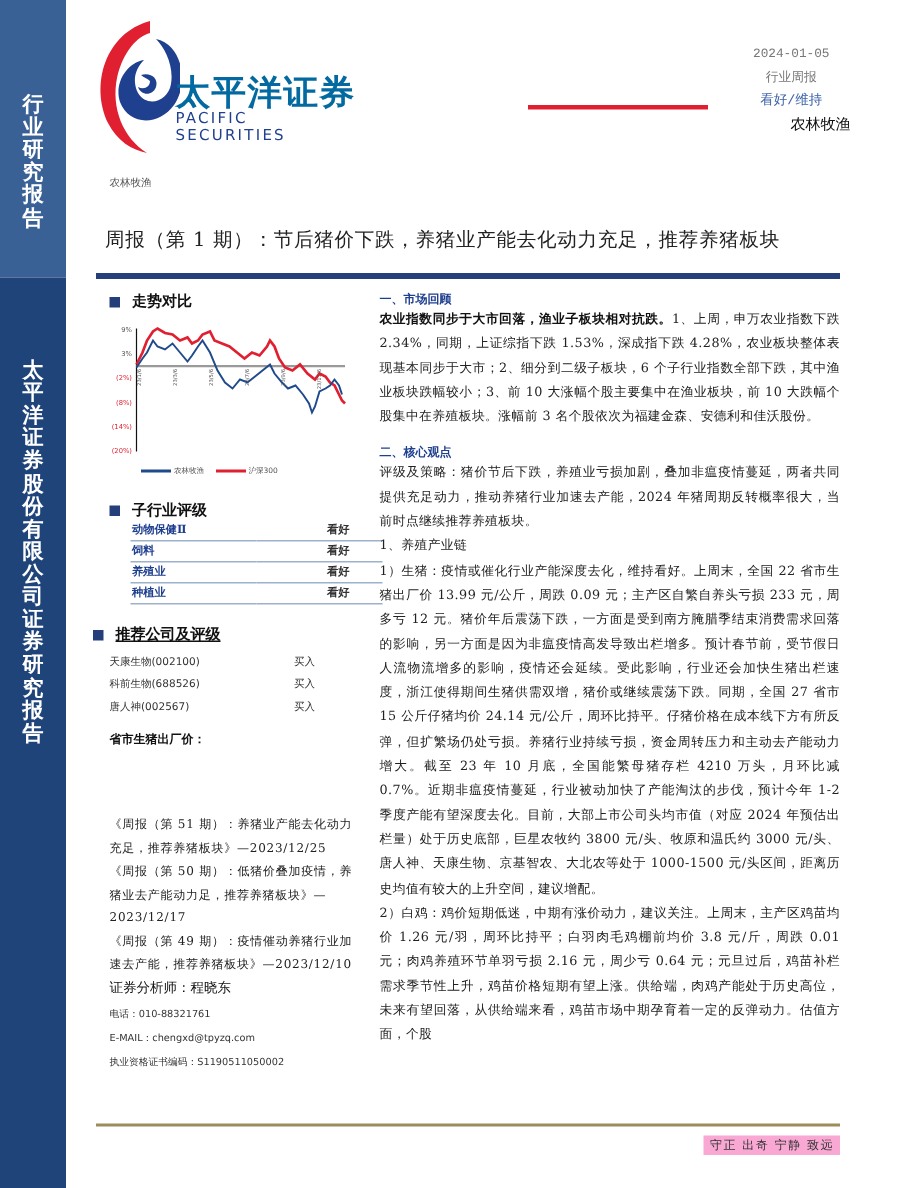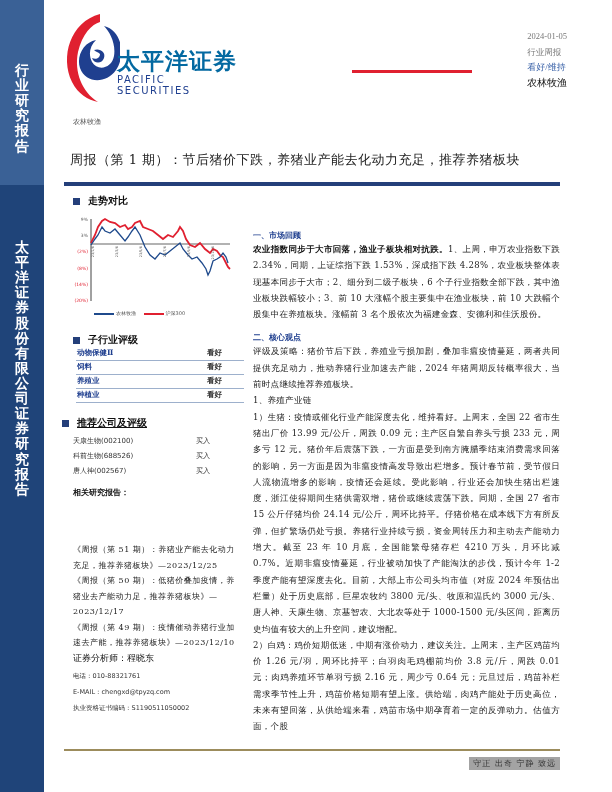--- a/index.html
+++ b/index.html
@@ -13,61 +13,61 @@
   .vtext span { display: block; }
   .vtext.top { top: 63px; font-size: 14px; }
   .vtext.bottom { top: 240px; font-size: 14px; }
 
   .logo { position: absolute; left: 60px; top: 12px; width: 180px; height: 90px; }
   .logo-cn { position: absolute; left: 117px; top: 46px; font-size: 23px; font-weight: bold; color: #0369a1;
              font-family: "DejaVu Sans", sans-serif; letter-spacing: 1px; }
   .logo-en { position: absolute; left: 117px; top: 72px; font-size: 10px; color: #1f3f8f;
              font-family: "DejaVu Sans", sans-serif; letter-spacing: 1.5px; }
 
-  .hdr-right { position: absolute; right: 45px; top: 28px; text-align: left; font-family: Liberation Serif, serif; }
+  .hdr-right { position: absolute; right: 59px; top: 28px; text-align: center; font-family: Liberation Mono, monospace; }
   .hdr-date { font-size: 8.5px; color: #777; line-height: 16px; }
   .hdr-type { font-size: 8.5px; color: #777; line-height: 16px; }
   .hdr-rating { font-size: 9px; color: #3a62a8; line-height: 14px; }
   .hdr-redline { position: absolute; left: 352px; top: 70px; width: 120px; height: 3px; background: #e02030; }
   .hdr-sector { position: absolute; right: 45px; top: 76px; font-size: 10px; color: #111; font-family: "DejaVu Sans", sans-serif; }
 
   .crumb { position: absolute; left: 73px; top: 117px; font-size: 7px; color: #555; font-family: "DejaVu Sans", sans-serif; }
 
   .title { position: absolute; left: 70px; top: 151px; font-size: 13px; color: #222; letter-spacing: 0.5px; white-space: nowrap; }
 
   .title-rule { position: absolute; left: 64px; top: 182px; width: 496px; height: 4px; background: #243f7a; }
 
   .sec-head { position: absolute; font-weight: bold; font-size: 10px; font-family: "DejaVu Sans", sans-serif; }
   .sq { display: inline-block; width: 7px; height: 7px; background: #243f7a; margin-right: 8px; vertical-align: middle; }
   .chart { position: absolute; left: 70px; top: 213px; width: 170px; height: 110px; }
   .legend { position: absolute; left: 92px; top: 310px; font-size: 5px; color: #555; font-family: "DejaVu Sans", sans-serif; }
   .legend .ln { display: inline-block; width: 20px; height: 2px; vertical-align: middle; margin: 0 2px; }
 
-  .rating-table { position: absolute; left: 76px; top: 346px; width: 168px; border-collapse: collapse; font-size: 7.5px; font-weight: bold; color: #1f3f8f; }
+  .rating-table { position: absolute; left: 87px; top: 346px; width: 168px; border-collapse: collapse; font-size: 7.5px; font-weight: bold; color: #1f3f8f; }
   .rating-table td { height: 14px; border-bottom: 1.5px solid #9db0cc; padding: 0 1px; }
   .rating-table td.r { text-align: right; color: #333; padding-right: 22px; }
 
   .co-list { position: absolute; left: 73px; top: 434px; width: 168px; font-size: 7px; font-family: "DejaVu Sans", sans-serif; color: #333; }
   .co-row { display: flex; justify-content: space-between; height: 15px; line-height: 15px; }
   .co-row .b { width: 45px; }
 
   .related-head { position: absolute; left: 73px; top: 487px; font-size: 8px; font-weight: bold; }
   .related { position: absolute; left: 73px; top: 502px; width: 168px; font-size: 8px; line-height: 15.5px; color: #222; letter-spacing: 0.5px; margin-top: 40px; }
 
   .analyst-head { position: absolute; left: 73px; top: 652px; font-size: 9px; font-weight: normal; }
   .analyst-info { position: absolute; left: 73px; top: 668px; font-size: 6.5px; line-height: 16px; color: #333; font-family: "DejaVu Sans", sans-serif; }
 
   .right-col { position: absolute; left: 253px; width: 307px; }
   .sec-title { font-size: 8px; font-weight: bold; color: #1f3f8f; }
   .para { font-size: 8.5px; line-height: 16.3px; color: #222; text-align: justify; letter-spacing: 0.3px; }
   .para b { color: #111; }
 
   .footer-rule { position: absolute; left: 64px; top: 749px; width: 496px; height: 2px; background: #9c8c5c; }
   .footer-left { position: absolute; left: 73px; top: 758px; font-size: 7.5px; color: #444; margin-top: 40px; }
-  .footer-right { position: absolute; right: 52px; top: 757px; font-size: 8px; color: #333; background: #a3a3a3; padding: 1px 4px; letter-spacing: 1px; }
+  .footer-right { position: absolute; right: 52px; top: 757px; font-size: 8px; color: #333; background: #f9a8d4; padding: 1px 4px; letter-spacing: 1px; }
 </style>
 </head>
 <body>
 
 <div class="sidebar-top"></div>
 <div class="sidebar-bottom"></div>
 <div class="vtext top" id="vt-top">
     <span>行</span>
     <span>业</span>
     <span>研</span>
@@ -187,35 +187,35 @@
   <div class="co-row">
       <span>科前生物(688526)</span>
       <span class="b">买入</span>
     </div>
   <div class="co-row">
       <span>唐人神(002567)</span>
       <span class="b">买入</span>
     </div>
 </div>
 
-<div class="related-head">相关研究报告：</div>
+<div class="related-head">省市生猪出厂价：</div>
 <div class="related">
   <div>《周报（第 51 期）：养猪业产能去化动力充足，推荐养猪板块》—2023/12/25</div>
   <div>《周报（第 50 期）：低猪价叠加疫情，养猪业去产能动力足，推荐养猪板块》—2023/12/17</div>
   <div>《周报（第 49 期）：疫情催动养猪行业加速去产能，推荐养猪板块》—2023/12/10</div>
 </div>
 
 <div class="analyst-head">证券分析师：程晓东</div>
 <div class="analyst-info">
   <div>电话：010-88321761</div>
   <div>E-MAIL：chengxd@tpyzq.com</div>
   <div>执业资格证书编码：S1190511050002</div>
 </div>
 
-<div class="right-col" style="top:194px;margin-top:36px;">
+<div class="right-col" style="top:194px;">
   <div class="sec-title">一、市场回顾</div>
   <div class="para">
     <b>农业指数同步于大市回落，渔业子板块相对抗跌。</b><span>1、上周，申万农业指数下跌 2.34%，同期，上证综指下跌 1.53%，深成指下跌 4.28%，农业板块整体表现基本同步于大市；2、细分到二级子板块，6 个子行业指数全部下跌，其中渔业板块跌幅较小；3、前 10 大涨幅个股主要集中在渔业板块，前 10 大跌幅个股集中在养殖板块。涨幅前 3 名个股依次为福建金森、安德利和佳沃股份。</span>
   </div>
   <div style="height:10px"></div>
   <div class="sec-title">二、核心观点</div>
   <div class="para">评级及策略：猪价节后下跌，养殖业亏损加剧，叠加非瘟疫情蔓延，两者共同提供充足动力，推动养猪行业加速去产能，2024 年猪周期反转概率很大，当前时点继续推荐养殖板块。</div>
   <div class="para">1、养殖产业链</div>
   <div class="para">1）生猪：疫情或催化行业产能深度去化，维持看好。上周末，全国 22 省市生猪出厂价 13.99 元/公斤，周跌 0.09 元；主产区自繁自养头亏损 233 元，周多亏 12 元。猪价年后震荡下跌，一方面是受到南方腌腊季结束消费需求回落的影响，另一方面是因为非瘟疫情高发导致出栏增多。预计春节前，受节假日人流物流增多的影响，疫情还会延续。受此影响，行业还会加快生猪出栏速度，浙江使得期间生猪供需双增，猪价或继续震荡下跌。同期，全国 27 省市 15 公斤仔猪均价 24.14 元/公斤，周环比持平。仔猪价格在成本线下方有所反弹，但扩繁场仍处亏损。养猪行业持续亏损，资金周转压力和主动去产能动力增大。截至 23 年 10 月底，全国能繁母猪存栏 4210 万头，月环比减 0.7%。近期非瘟疫情蔓延，行业被动加快了产能淘汰的步伐，预计今年 1-2 季度产能有望深度去化。目前，大部上市公司头均市值（对应 2024 年预估出栏量）处于历史底部，巨星农牧约 3800 元/头、牧原和温氏约 3000 元/头、唐人神、天康生物、京基智农、大北农等处于 1000-1500 元/头区间，距离历史均值有较大的上升空间，建议增配。</div>
   <div class="para" style="max-height:114px;overflow:hidden;">2）白鸡：鸡价短期低迷，中期有涨价动力，建议关注。上周末，主产区鸡苗均价 1.26 元/羽，周环比持平；白羽肉毛鸡棚前均价 3.8 元/斤，周跌 0.01 元；肉鸡养殖环节单羽亏损 2.16 元，周少亏 0.64 元；元旦过后，鸡苗补栏需求季节性上升，鸡苗价格短期有望上涨。供给端，肉鸡产能处于历史高位，未来有望回落，从供给端来看，鸡苗市场中期孕育着一定的反弹动力。估值方面，个股</div>

